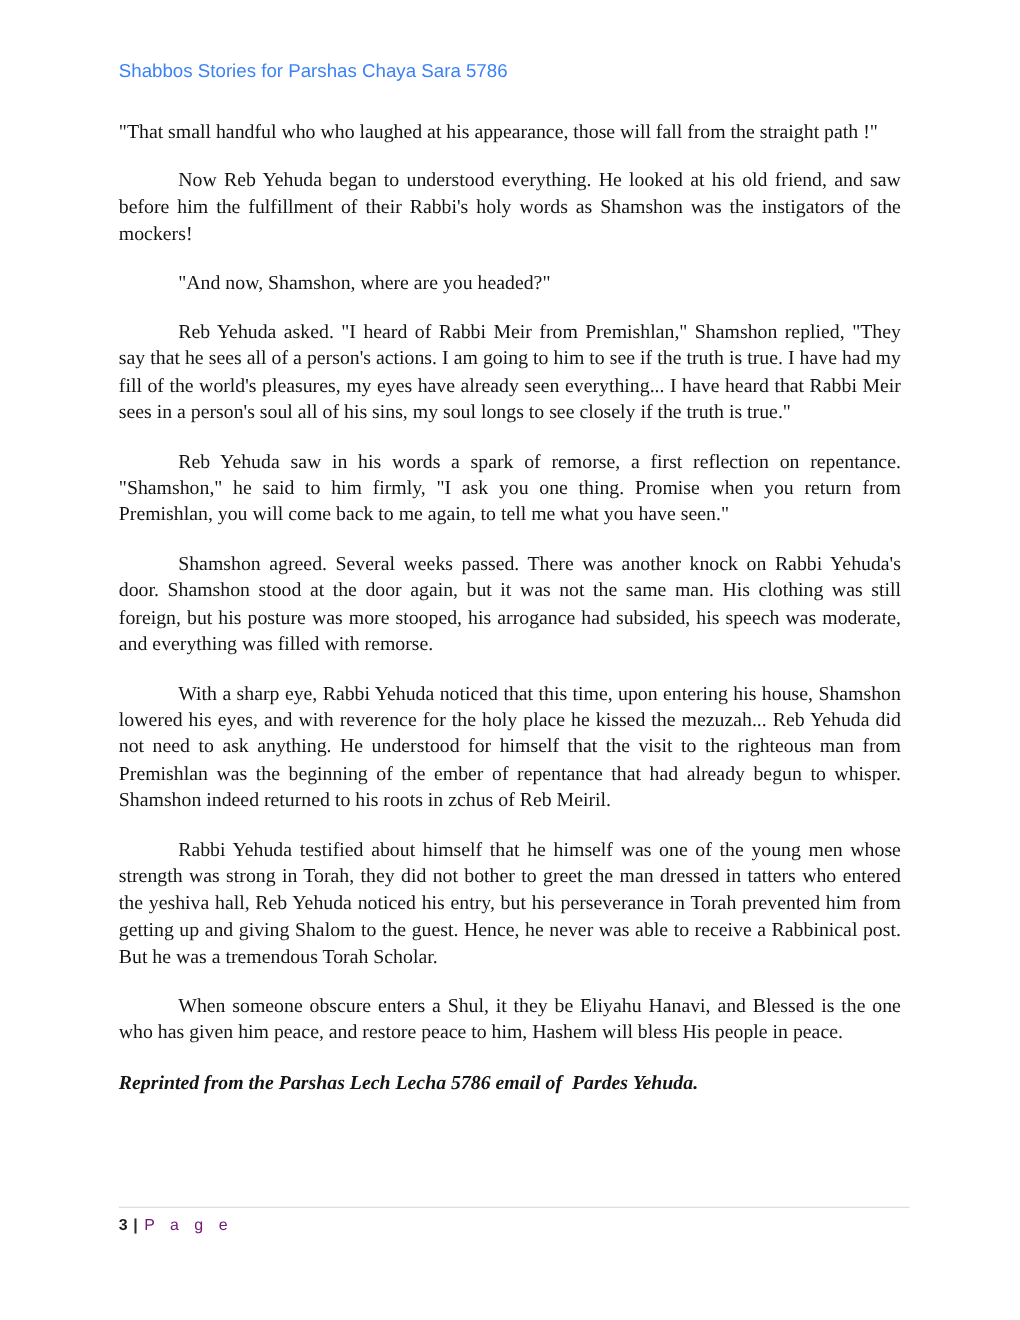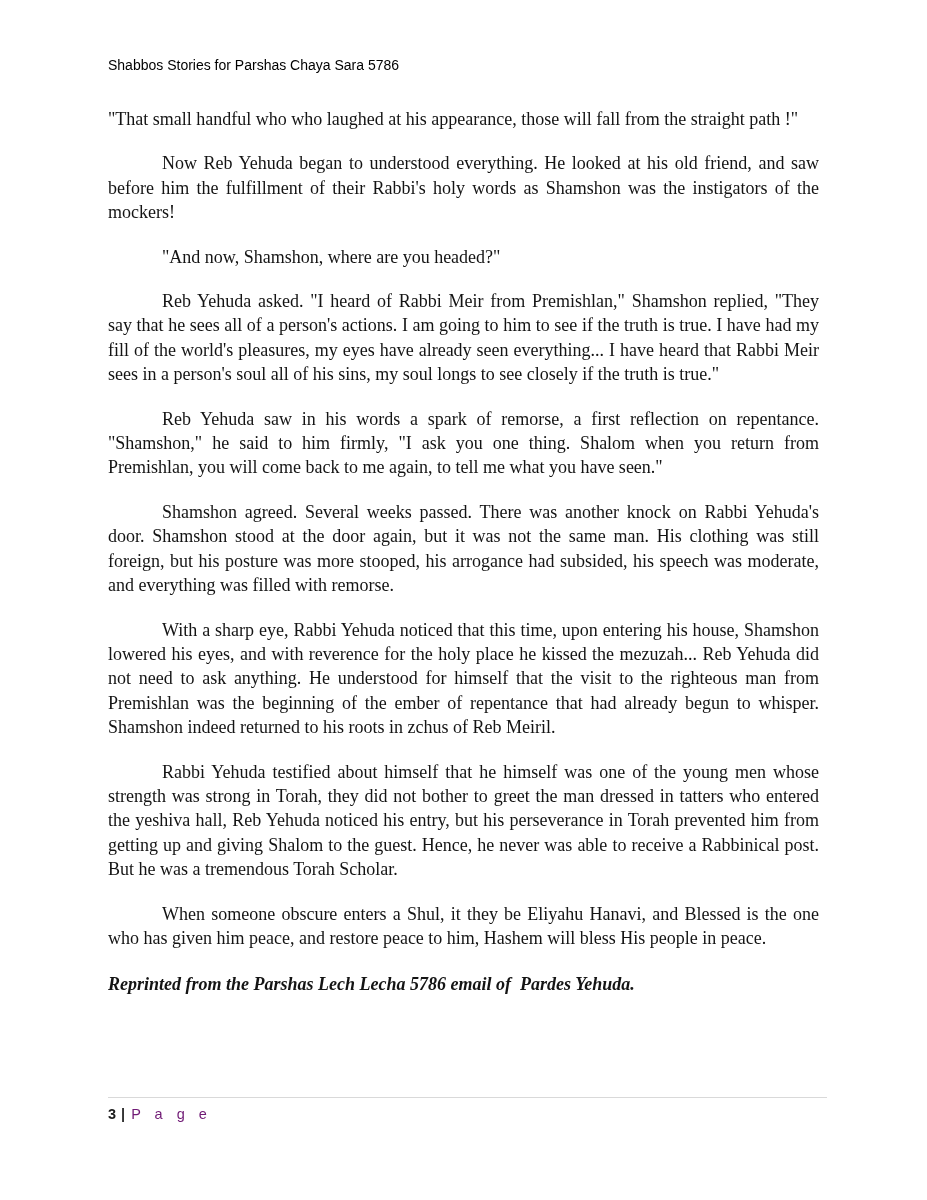--- a/index.html
+++ b/index.html
@@ -19,23 +19,23 @@
     width: 927px;
     height: 1200px;
     background: #ffffff;
   }
   .doc-header {
     position: absolute;
     left: 108px;
     top: 55px;
     width: 711px;
     font-family: "Liberation Sans", sans-serif;
-    font-size: 14px;
+    font-size: 17px;
     line-height: 20px;
-    color: #000000;
+    color: #3b82f6;
   }
   .content {
     position: absolute;
     left: 108px;
     top: 107px;
     width: 711px;
   }
   .content p {
     margin: 0;
     font-family: "Liberation Serif", serif;
@@ -96,21 +96,21 @@
 
   <div class="doc-header">
     <span>Shabbos Stories for Parshas Chaya Sara 5786</span>
   </div>
 
   <div class="content">
     <p class="noindent">"That small handful who who laughed at his appearance, those will fall from the straight path !"</p>
     <p class="indent">Now Reb Yehuda began to understood everything. He looked at his old friend, and saw before him the fulfillment of their Rabbi's holy words as Shamshon was the instigators of the mockers!</p>
     <p class="indent">"And now, Shamshon, where are you headed?"</p>
     <p class="indent">Reb Yehuda asked. "I heard of Rabbi Meir from Premishlan," Shamshon replied, "They say that he sees all of a person's actions. I am going to him to see if the truth is true. I have had my fill of the world's pleasures, my eyes have already seen everything... I have heard that Rabbi Meir sees in a person's soul all of his sins, my soul longs to see closely if the truth is true."</p>
-    <p class="indent">Reb Yehuda saw in his words a spark of remorse, a first reflection on repentance. "Shamshon," he said to him firmly, "I ask you one thing. Shalom when you return from Premishlan, you will come back to me again, to tell me what you have seen."</p>
+    <p class="indent">Reb Yehuda saw in his words a spark of remorse, a first reflection on repentance. "Shamshon," he said to him firmly, "I ask you one thing. Promise when you return from Premishlan, you will come back to me again, to tell me what you have seen."</p>
     <p class="indent">Shamshon agreed. Several weeks passed. There was another knock on Rabbi Yehuda's door. Shamshon stood at the door again, but it was not the same man. His clothing was still foreign, but his posture was more stooped, his arrogance had subsided, his speech was moderate, and everything was filled with remorse.</p>
     <p class="indent">With a sharp eye, Rabbi Yehuda noticed that this time, upon entering his house, Shamshon lowered his eyes, and with reverence for the holy place he kissed the mezuzah... Reb Yehuda did not need to ask anything. He understood for himself that the visit to the righteous man from Premishlan was the beginning of the ember of repentance that had already begun to whisper. Shamshon indeed returned to his roots in zchus of Reb Meiril.</p>
     <p class="indent">Rabbi Yehuda testified about himself that he himself was one of the young men whose strength was strong in Torah, they did not bother to greet the man dressed in tatters who entered the yeshiva hall, Reb Yehuda noticed his entry, but his perseverance in Torah prevented him from getting up and giving Shalom to the guest. Hence, he never was able to receive a Rabbinical post. But he was a tremendous Torah Scholar.</p>
     <p class="indent">When someone obscure enters a Shul, it they be Eliyahu Hanavi, and Blessed is the one who has given him peace, and restore peace to him, Hashem will bless His people in peace.</p>
     <p class="reprint">Reprinted from the Parshas Lech Lecha 5786 email of  Pardes Yehuda.</p>
   </div>
 
   <div class="footer-rule"></div>
 
   <div class="doc-footer">

